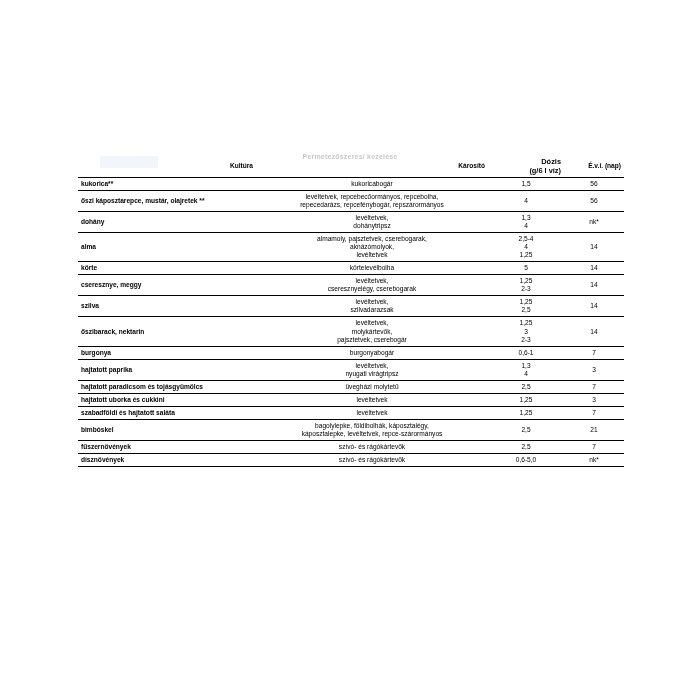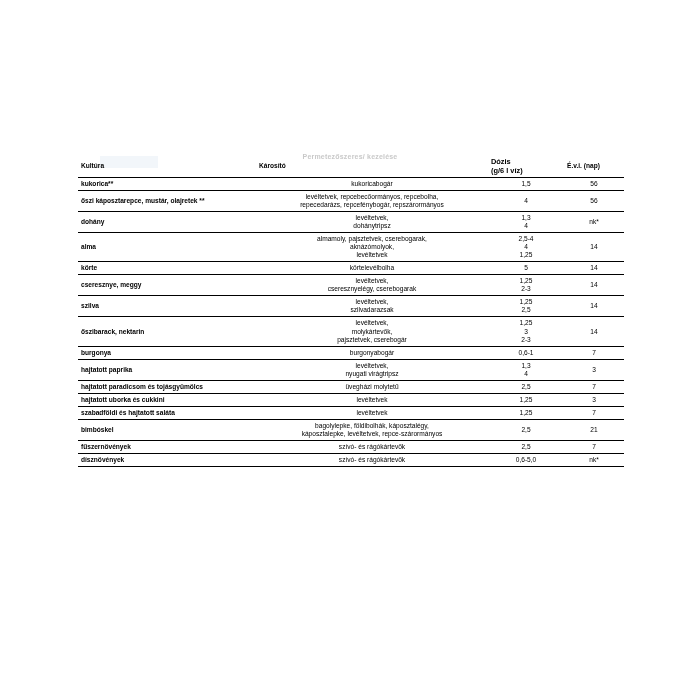--- a/index.html
+++ b/index.html
@@ -40,21 +40,21 @@
     padding: 2px 3px;
     vertical-align: middle;
     font-size: 6.6px;
     line-height: 1.22;
   }
   thead th {
     border-top: 1px solid #000000;
     border-bottom: 1px solid #000000;
     font-weight: bold;
     font-size: 7.4px;
-    text-align: left;
+    text-align: right;
     padding-top: 3px;
     padding-bottom: 3px;
   }
   .col-kultura { width: 178px; }
   .col-karosito { width: 232px; }
   .col-dozis { width: 76px; }
   .col-evi { width: 60px; }
 
   td.kultura {
     text-align: left;

